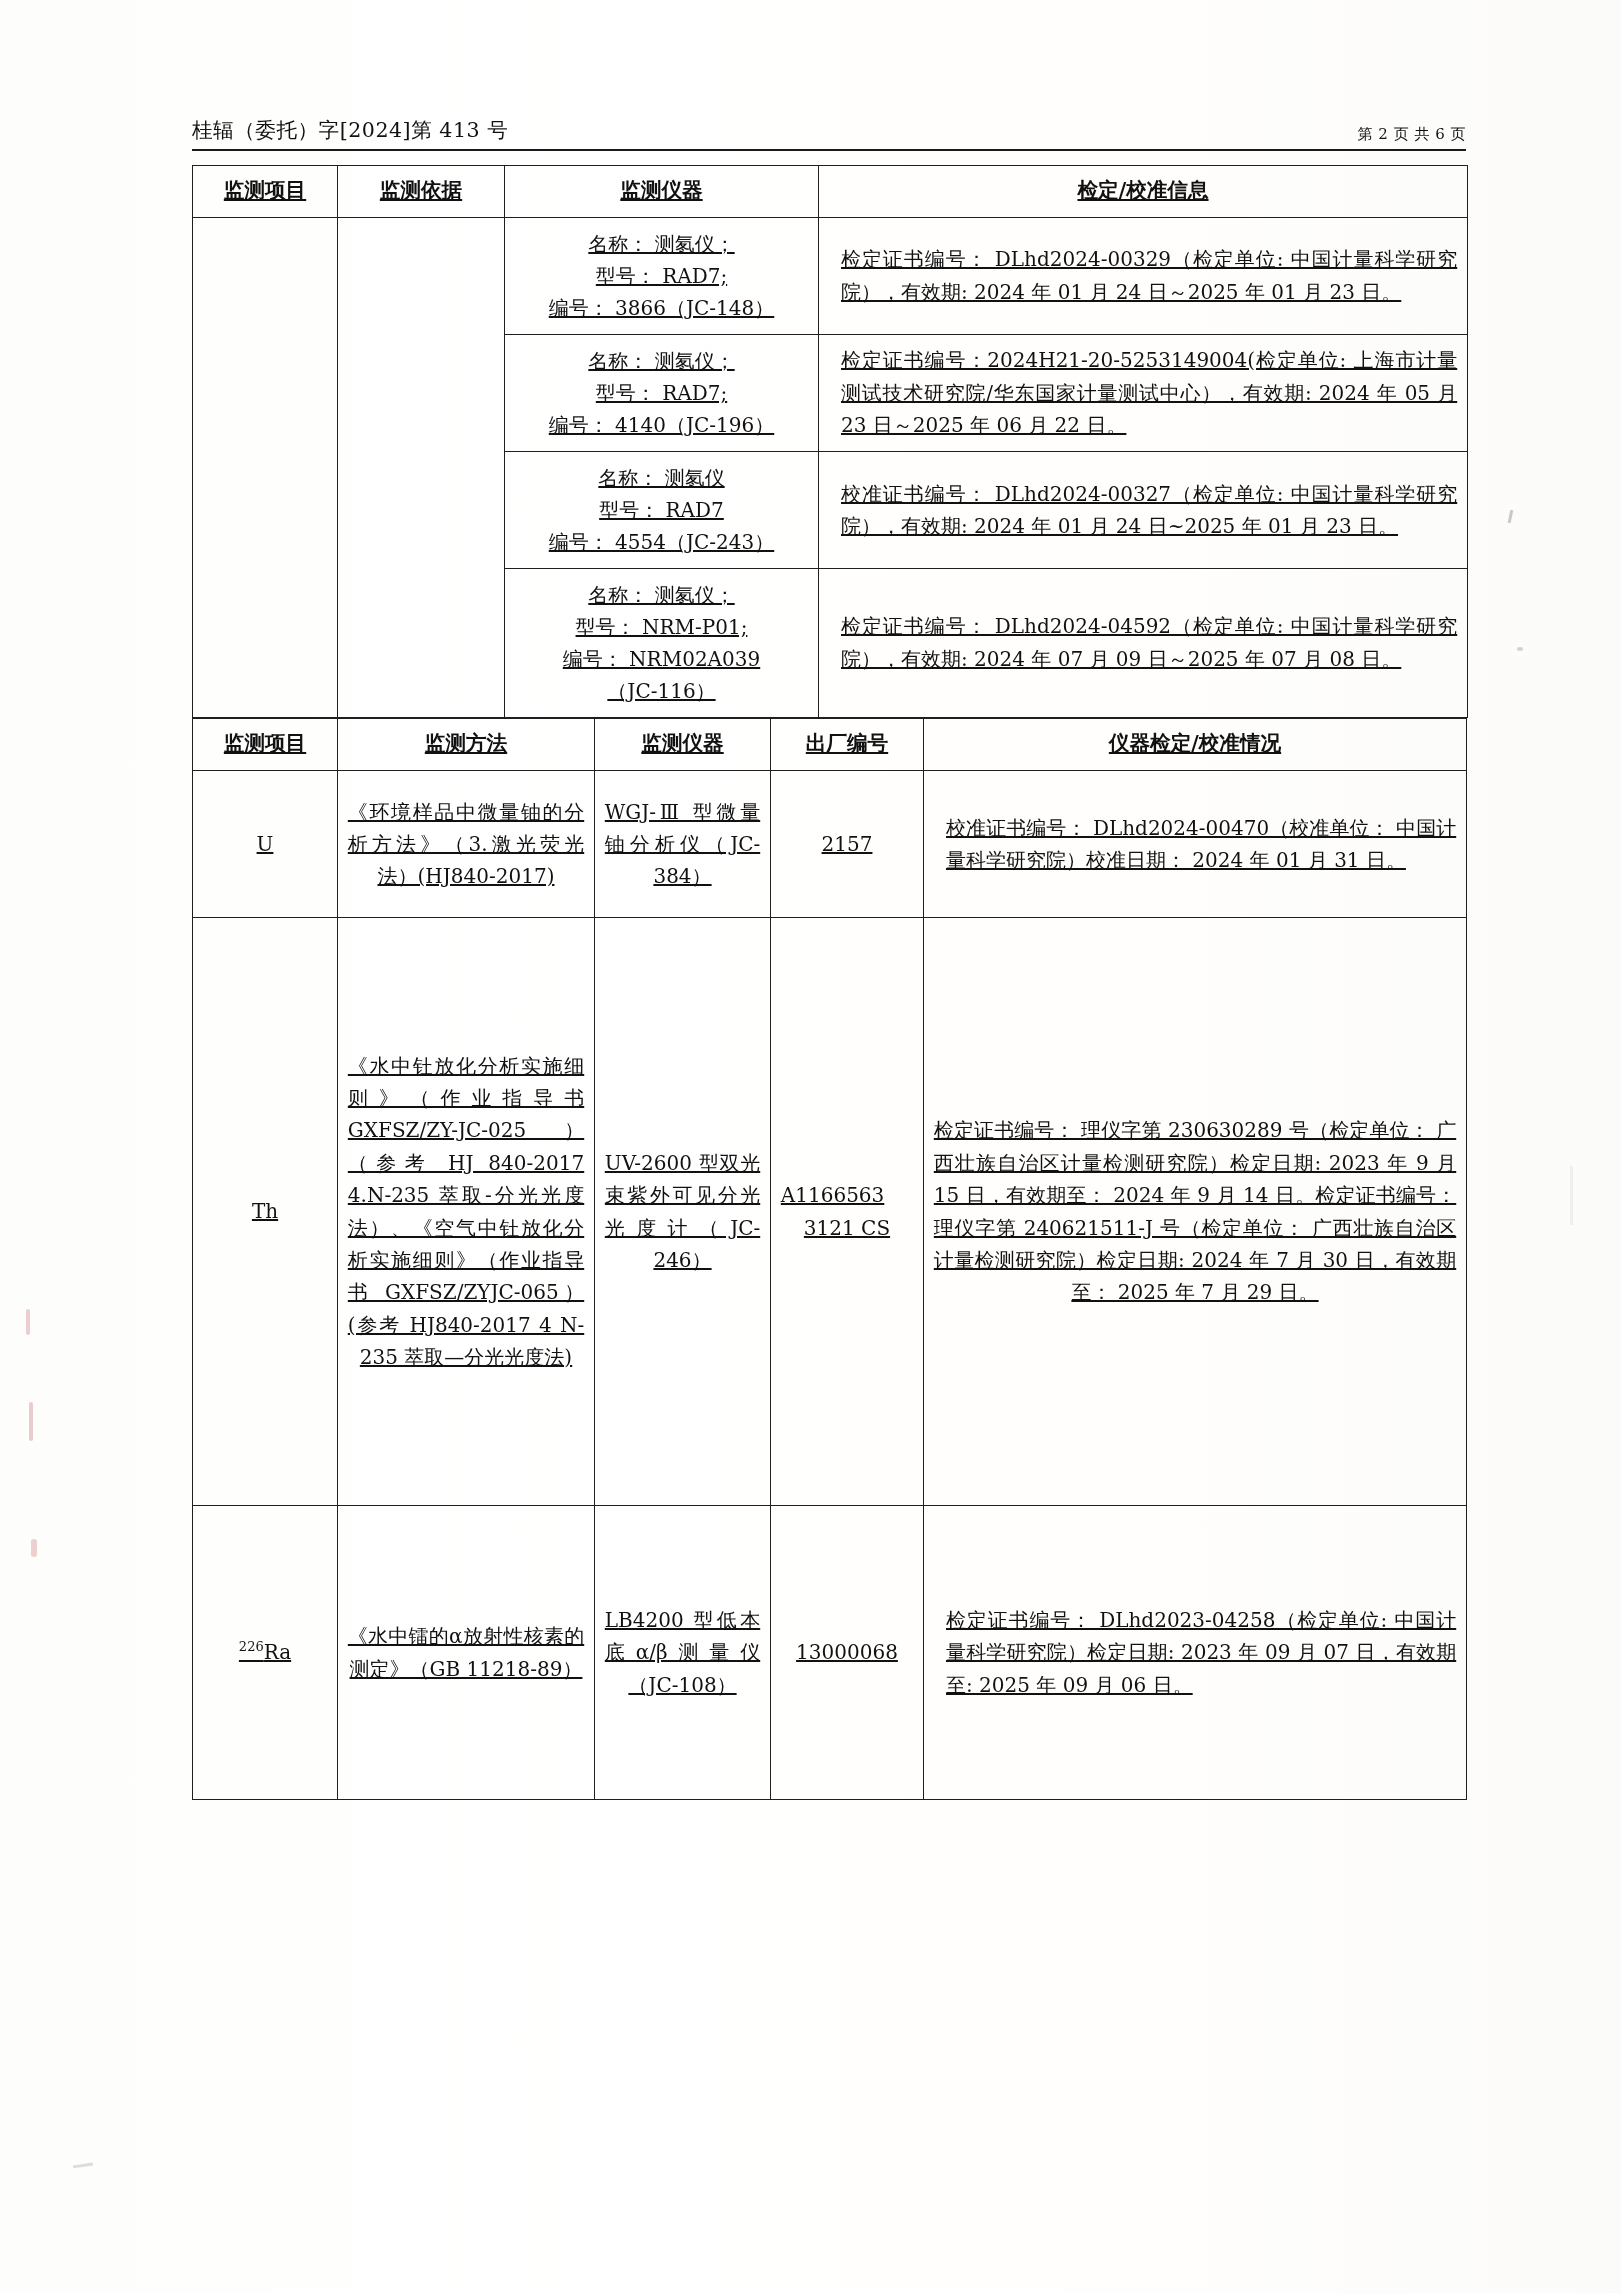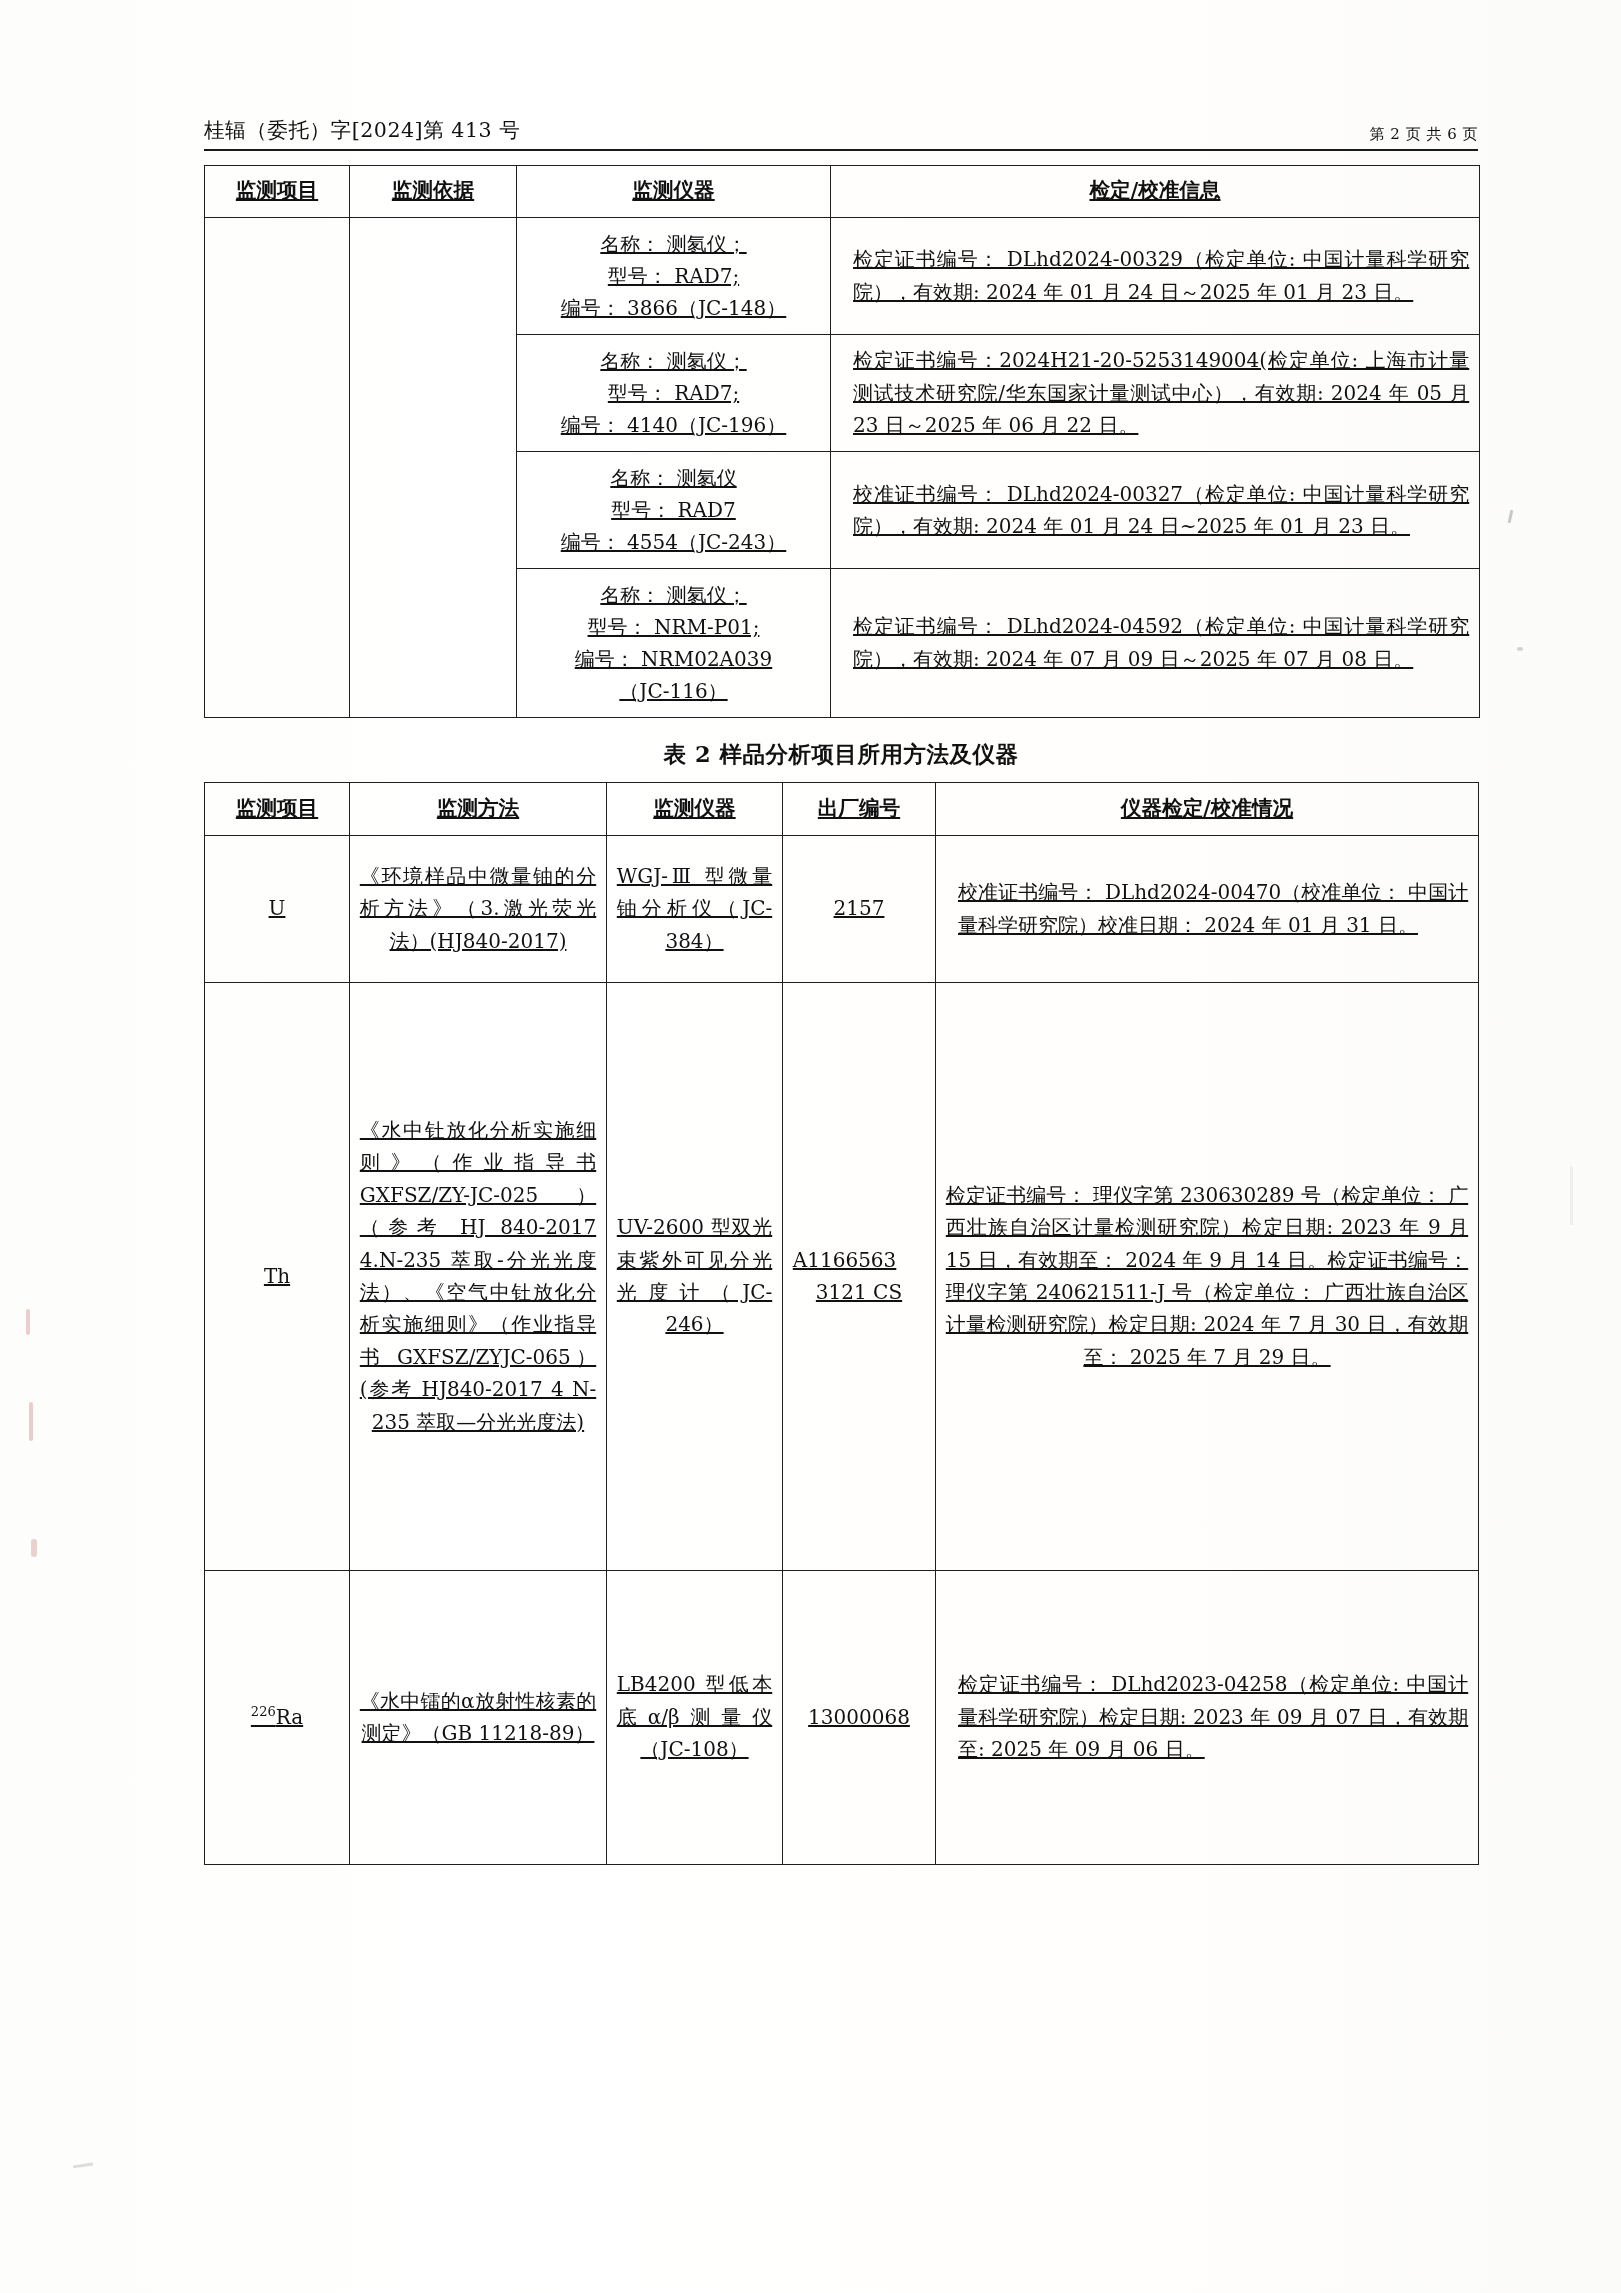--- a/index.html
+++ b/index.html
@@ -24,21 +24,21 @@
   }
   
   .scan-tint {
     position: absolute;
     inset: 0;
     background: linear-gradient(90deg, #fdfdfb 0%, #ffffff 30%, #fffefc 70%, #fbfbf9 100%);
     pointer-events: none;
   }
   .content {
     position: absolute;
-    left: 204px;
+    left: 192px;
     top: 116px;
     width: 1274px;
   }
   
   .doc-header {
     display: flex;
     justify-content: space-between;
     align-items: flex-end;
     font-size: 20.6px;
     letter-spacing: 0.5px;
@@ -190,21 +190,20 @@
               <span>型号： NRM-P01;</span>
               <span>编号： NRM02A039</span>
               <span>（JC-116）</span>
             </span>
           </td>
           <td class="just">检定证书编号： DLhd2024-04592（检定单位: 中国计量科学研究院），有效期: 2024 年 07 月 09 日～2025 年 07 月 08 日。</td>
         </tr>
       </tbody>
     </table>
 
-    <div class="tbl2-caption">表 2 样品分析项目所用方法及仪器</div>
 
     <table class="tbl2">
       <colgroup>
         <col class="d1">
           <col class="d2">
           <col class="d3">
           <col class="d4">
           <col class="d5">
       </colgroup>
       <thead>

